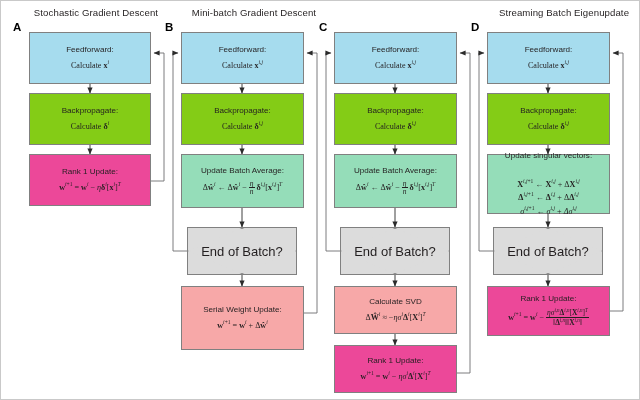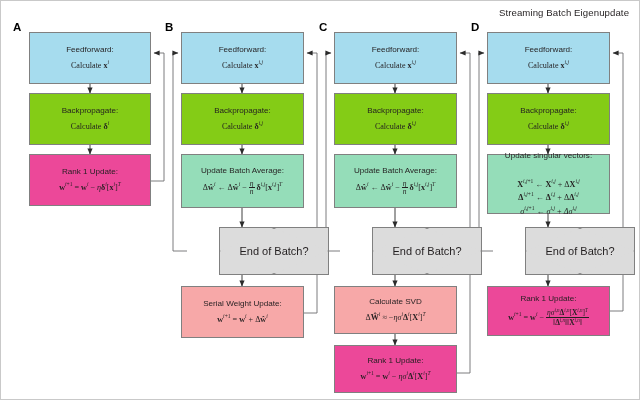--- a/index.html
+++ b/index.html
@@ -47,25 +47,24 @@
   .node .l1{display:block;}
   .node .l2{display:block;margin-top:3px;font-family:"Liberation Serif", serif;}
   .blue{background:#a6dcee;}
   .yellow{background:#84cc16;}
   .mint{background:#95ddb9;}
   .green{background:#ec4899;}
   .pink{background:#f7a8a8;}
   .diamond{
     position:absolute;
     display:flex;align-items:center;justify-content:center;
-    font-size:11px;color:#231f20;
+    font-size:13px;color:#231f20;
     background:#dcdcdc;
     border:1px solid #808080;
     box-sizing:border-box;
-    margin-left:32px;
   }
   .dshape{
     position:absolute;inset:0;
     background:#dcdcdc;
     border:1px solid #7d7d7d;
     box-sizing:border-box;
     clip-path:polygon(50% 0,100% 50%,50% 100%,0 50%);
   }
   .dlabel{position:relative;z-index:2;}
   svg.wires{position:absolute;left:0;top:0;width:640px;height:400px;pointer-events:none;}
@@ -76,20 +75,22 @@
   .frac .num{display:block;border-bottom:1px solid #231f20;padding:0 1px;}
   .frac .den{display:block;padding:0 1px;}
   .stack{display:block;}
   .stack span{display:block;margin-top:1px;}
 </style>
 </head>
 <body>
 
 <div id="page">
 
+  <div class="col-title" style="left:0px;width:190px;">Stochastic Gradient Descent</div>
+  <div class="col-title" style="left:148px;width:210px;">Mini-batch Gradient Descent</div>
   <div class="col-title" style="left:463px;width:200px;">Streaming Batch Eigenupdate</div>
 
   <div class="panel-letter" style="left:12px;">A</div>
   <div class="panel-letter" style="left:164px;">B</div>
   <div class="panel-letter" style="left:318px;">C</div>
   <div class="panel-letter" style="left:470px;">D</div>
 
   <svg class="wires">
     <defs>
       <marker id="ah" markerWidth="7" markerHeight="7" refX="5.6" refY="2.6" orient="auto" markerUnits="userSpaceOnUse">
@@ -167,21 +168,21 @@
       <span class="frac"><span class="num"><i class="mathit">η</i></span><span class="den"><i class="mathit">n</i></span></span>
       <b class="mathb">δ</b><sup><i>i,j</i></sup>[<b class="mathb">x</b><sup><i>i,j</i></sup>]<sup><i>T</i></sup>
     </span>
   </div>
 
   <div class="diamond" style="left:186px;top:226px;width:110px;height:48px;">
     <span class="dshape"></span>
     <span class="dlabel">End of Batch?</span>
   </div>
 
-  <div class="node pink" style="left:180px;top:285px;width:123px;height:52px;">
+  <div class="node pink" style="left:180px;top:285px;width:123px;height:64px;">
     <span class="l1">Serial Weight Update:</span>
     <span class="l2">
       <b class="mathb">w</b><sup><i>i</i>+1</sup> = <b class="mathb">w</b><sup><i>i</i></sup> + Δ<b class="mathb">ŵ</b><sup><i>i</i></sup>
     </span>
   </div>
 
   <div class="node blue" style="left:333px;top:31px;width:123px;height:52px;">
     <span class="l1">Feedforward:</span>
     <span class="l2">Calculate <b class="mathb">x</b><sup><i>i,j</i></sup></span>
   </div>

